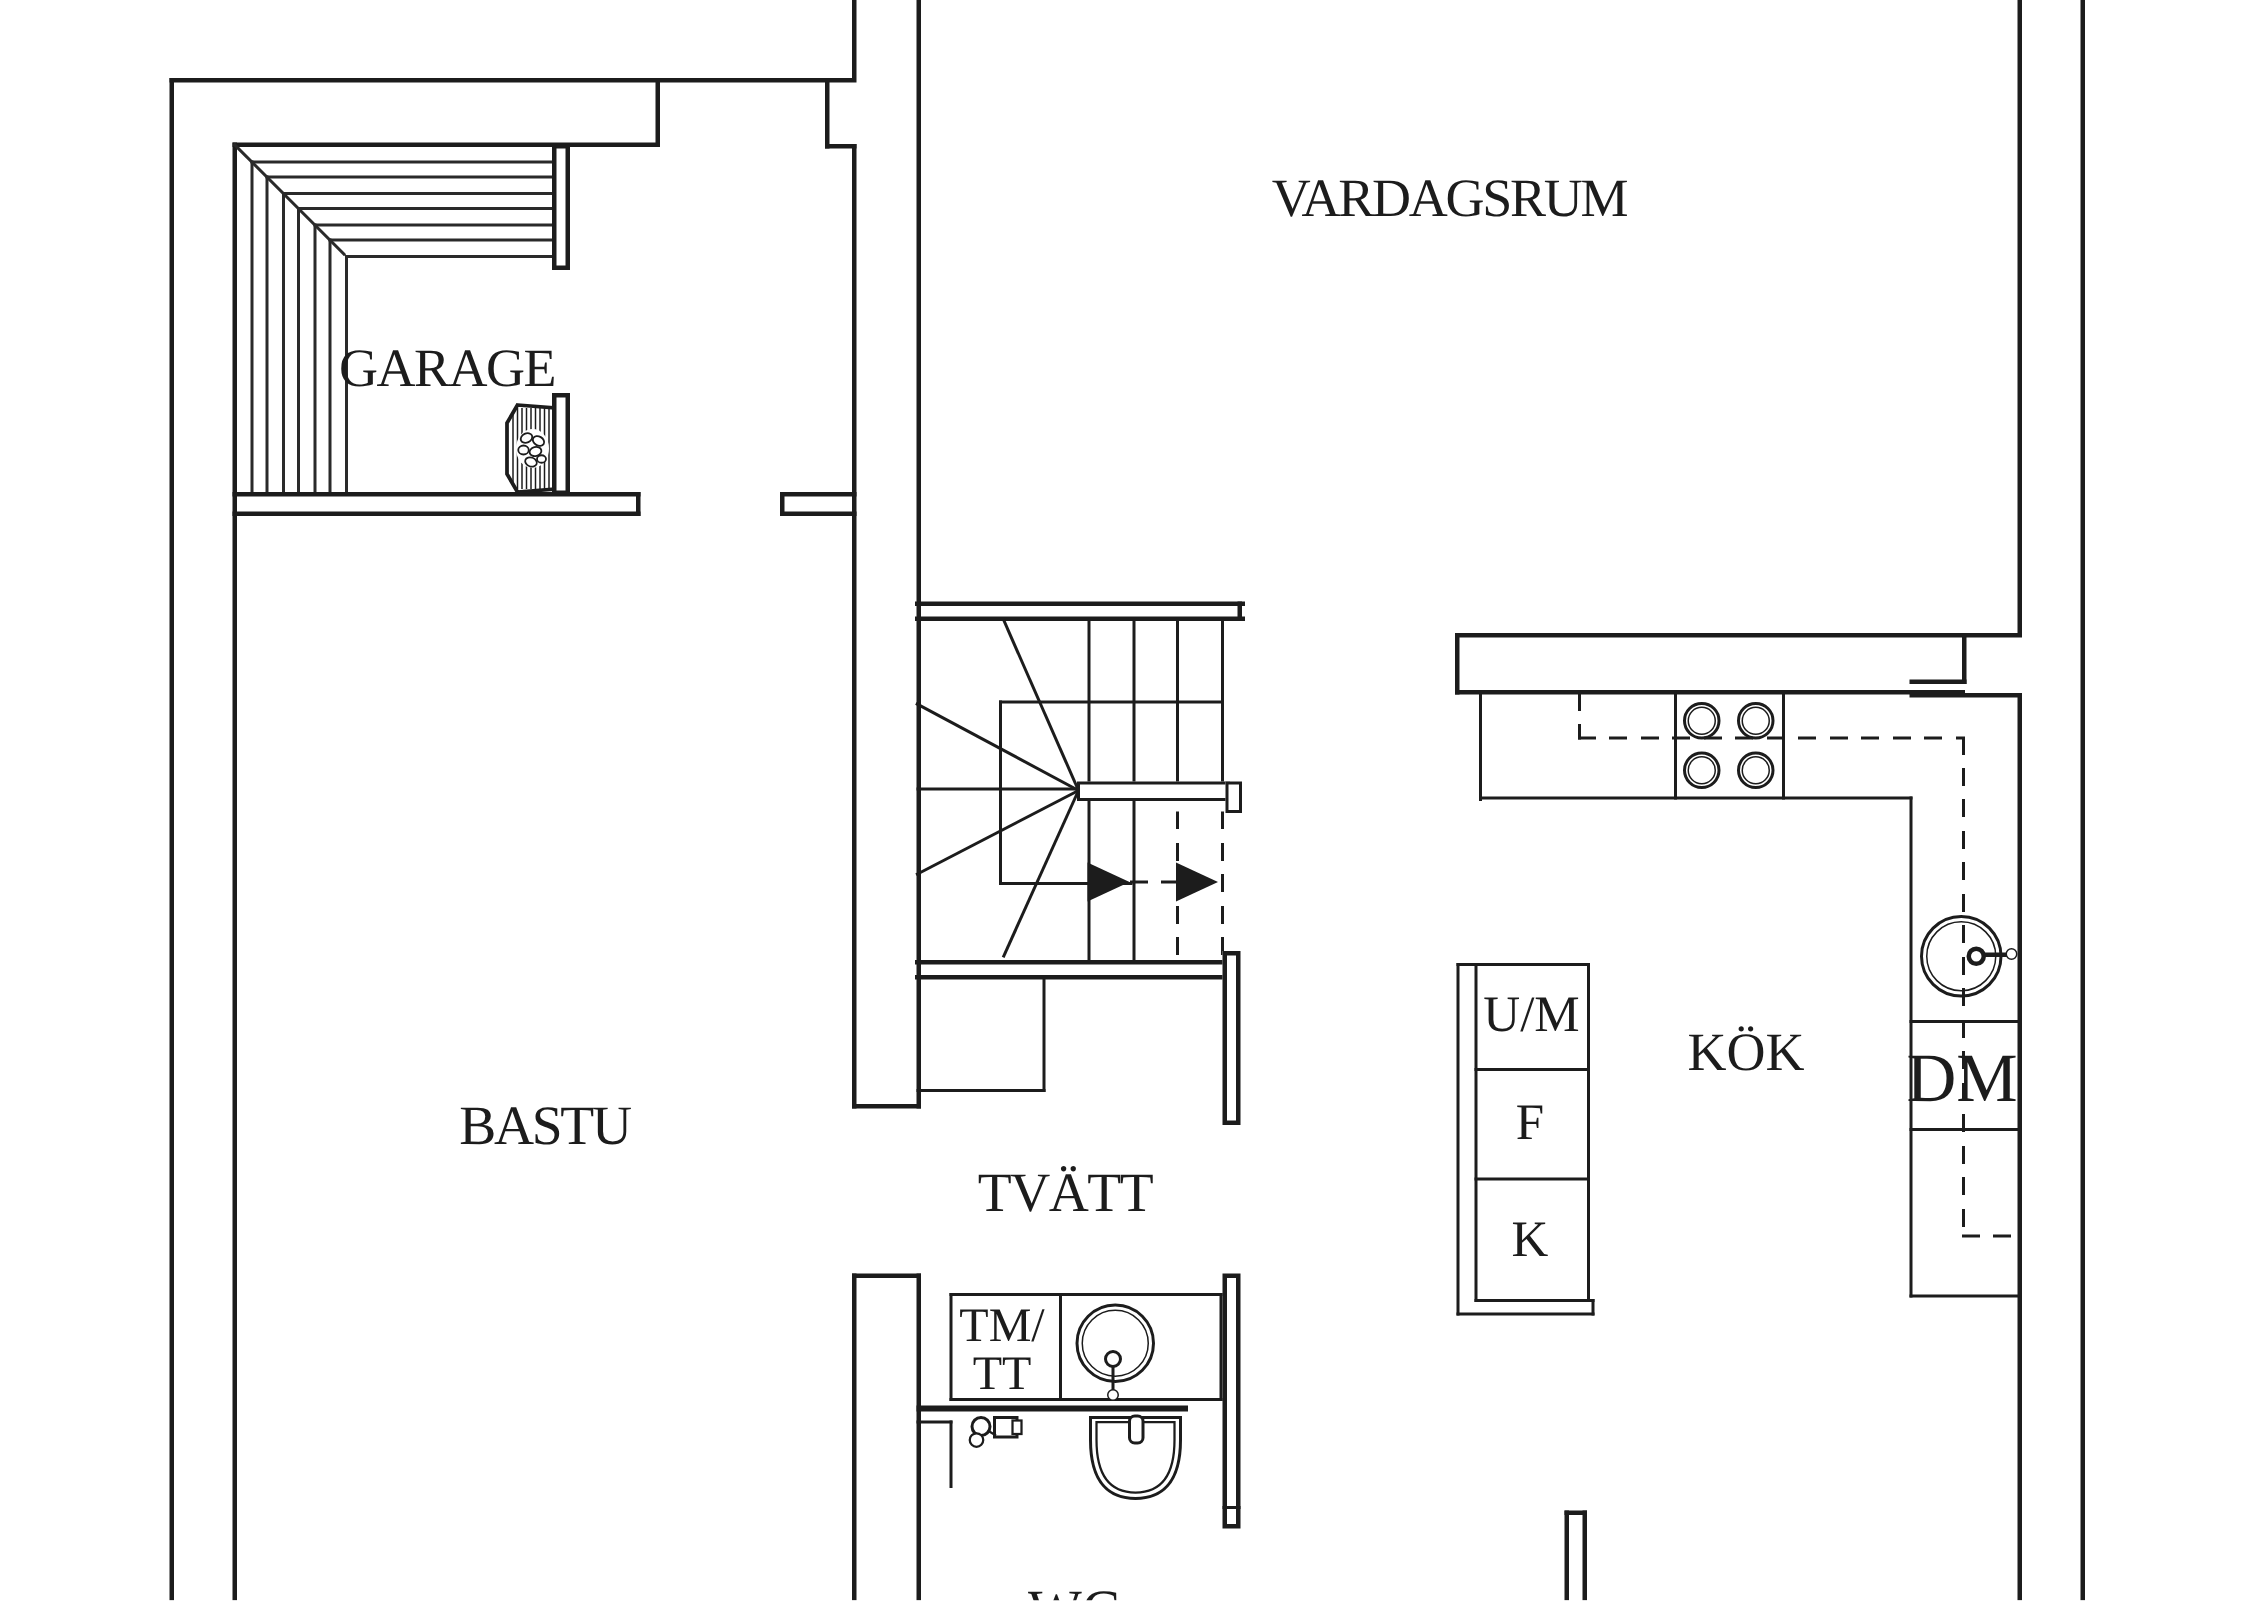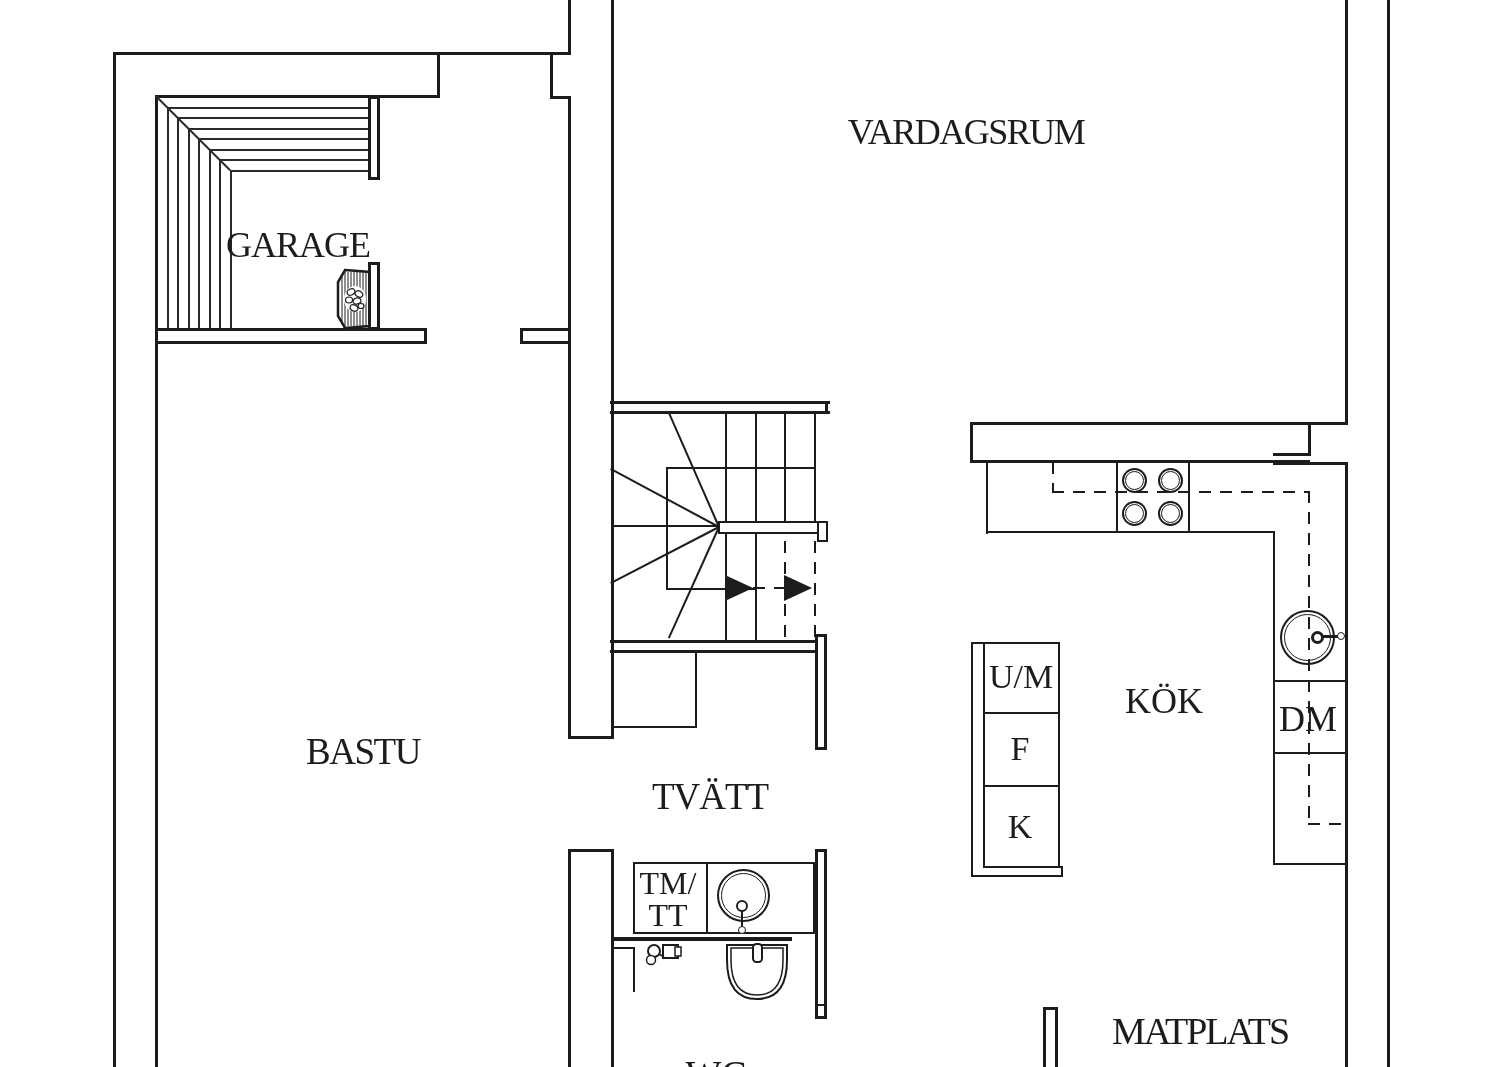--- a/index.html
+++ b/index.html
@@ -204,25 +204,24 @@
   <i class="ln" style="left:1058px;top:642px;width:2px;height:226px"></i>
   <i class="ln" style="left:983px;top:712px;width:77px;height:2px"></i>
   <i class="ln" style="left:983px;top:785px;width:77px;height:2px"></i>
   <i class="ln" style="left:983px;top:866px;width:80px;height:2px"></i>
 
   <div class="lbl" style="left:966px;top:132px;font-size:36px;letter-spacing:-1.5px">VARDAGSRUM</div>
   <div class="lbl" style="left:298px;top:245px;font-size:36px;letter-spacing:-1px">GARAGE</div>
   <div class="lbl" style="left:363px;top:751px;font-size:37px;letter-spacing:-1.5px">BASTU</div>
   <div class="lbl" style="left:710px;top:796px;font-size:37px;letter-spacing:-1px">TVÄTT</div>
   <div class="lbl" style="left:1164px;top:701px;font-size:36px">KÖK</div>
-  <div class="lbl" style="left:1200px;top:1031px;font-size:38px;letter-spacing:-2px">MATPLATS</div>
   <div class="lbl" style="left:716px;top:1074px;font-size:38px">WC</div>
 
   <div class="lbl" style="left:1021px;top:677px;font-size:34px">U/M</div>
   <div class="lbl" style="left:1020px;top:749px;font-size:34px">F</div>
   <div class="lbl" style="left:1020px;top:827px;font-size:34px">K</div>
-  <div class="lbl" style="left:1308px;top:719px;font-size:36px">DM</div>
+  <div class="lbl" style="left:1308px;top:719px;font-size:46px">DM</div>
   <div class="lbl" style="left:668px;top:899px;font-size:32px;text-align:center;line-height:32px">
     <span>TM/</span><br>
     <span>TT</span>
   </div>
 
 </div>
 
 </body></html>

